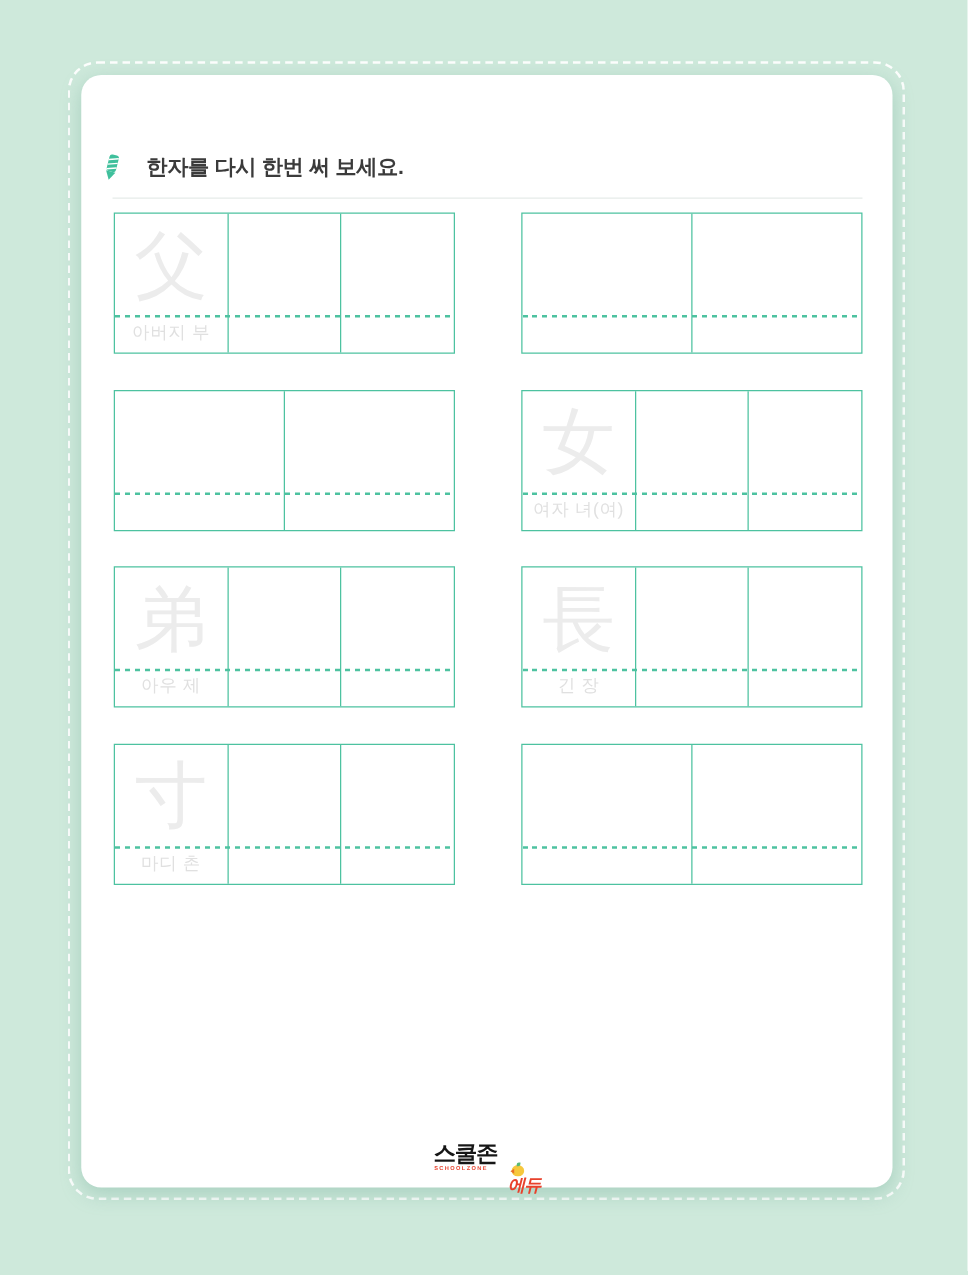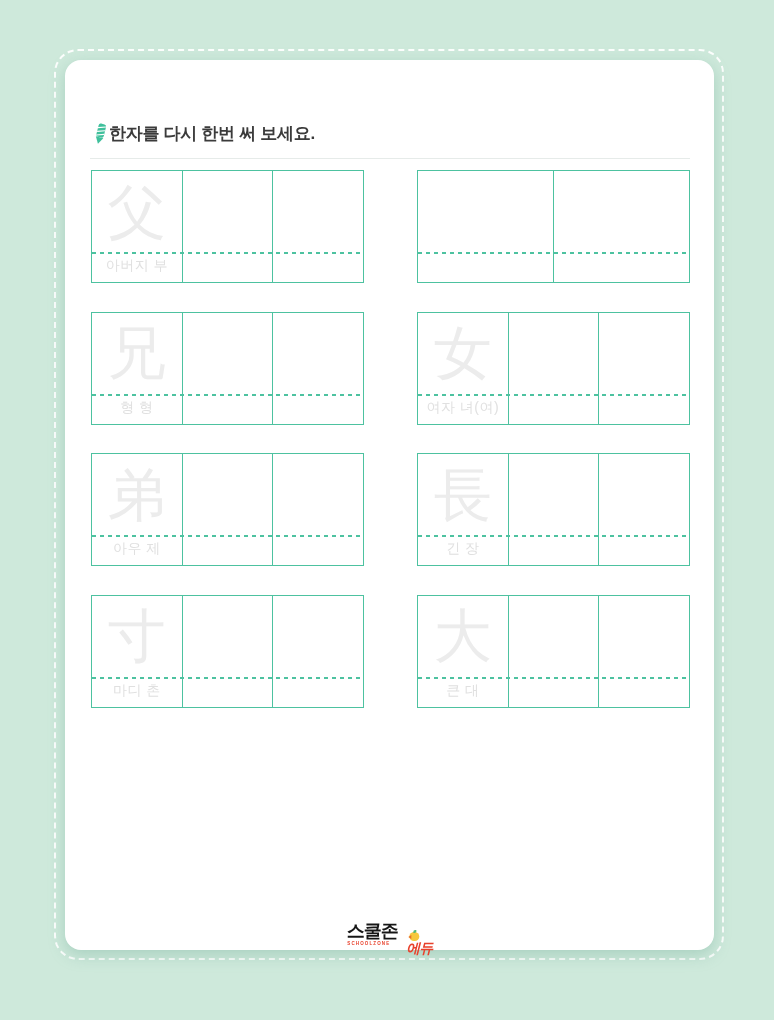--- a/index.html
+++ b/index.html
@@ -29,25 +29,25 @@
   .card{
     position:absolute;
     left:65px; top:60px;
     width:649px; height:890px;
     background:#ffffff;
     border-radius:16px;
     box-shadow:0 5px 16px rgba(110,170,150,.4);
   }
   .title-row{
     position:absolute;
-    left:27px; top:58px;
+    left:16px; top:58px;
     height:30px;
     display:flex;
     align-items:center;
-    gap:0;
+    gap:19px;
     text-align:right;
   }
   .title-text{
     font-size:17px;
     font-weight:bold;
     color:var(--title-dark);
     letter-spacing:-0.3px;
   }
   .title-divider{
     position:absolute;
@@ -103,21 +103,21 @@
     font-size:14px;
     color:var(--label-gray);
     letter-spacing:0.5px;
     white-space:nowrap;
   }
   .logo{
     position:absolute;
     left:50%; top:854px;
     transform:translateX(-50%);
     display:flex;
-    align-items:center;
+    align-items:flex-start;
   }
   .logo-left{display:flex;flex-direction:column;align-items:flex-start;}
   .logo-korean{
     font-size:18px;
     font-weight:900;
     color:#161616;
     letter-spacing:-1px;
     line-height:1;
   }
   .logo-sub{
@@ -198,24 +198,20 @@
     <div class="dash-line"></div>
   </div>
 
   <div class="block">
     <div class="cell"></div>
     <div class="cell"></div>
     <div class="dash-line"></div>
   </div>
 
   <div class="block">
-    <div class="cell">
-      <div class="hanja">兄</div>
-      <div class="label">형 형</div>
-    </div>
     <div class="cell"></div>
     <div class="cell"></div>
     <div class="dash-line"></div>
   </div>
 
   <div class="block">
     <div class="cell">
       <div class="hanja">女</div>
       <div class="label">여자 녀(여)</div>
     </div>
@@ -249,24 +245,20 @@
     <div class="cell">
       <div class="hanja">寸</div>
       <div class="label">마디 촌</div>
     </div>
     <div class="cell"></div>
     <div class="cell"></div>
     <div class="dash-line"></div>
   </div>
 
   <div class="block">
-    <div class="cell">
-      <div class="hanja">大</div>
-      <div class="label">큰 대</div>
-    </div>
     <div class="cell"></div>
     <div class="cell"></div>
     <div class="dash-line"></div>
   </div>
 
 </div>
 
   <div class="logo">
     <div class="logo-left">
       <div class="logo-korean">스쿨존</div>

